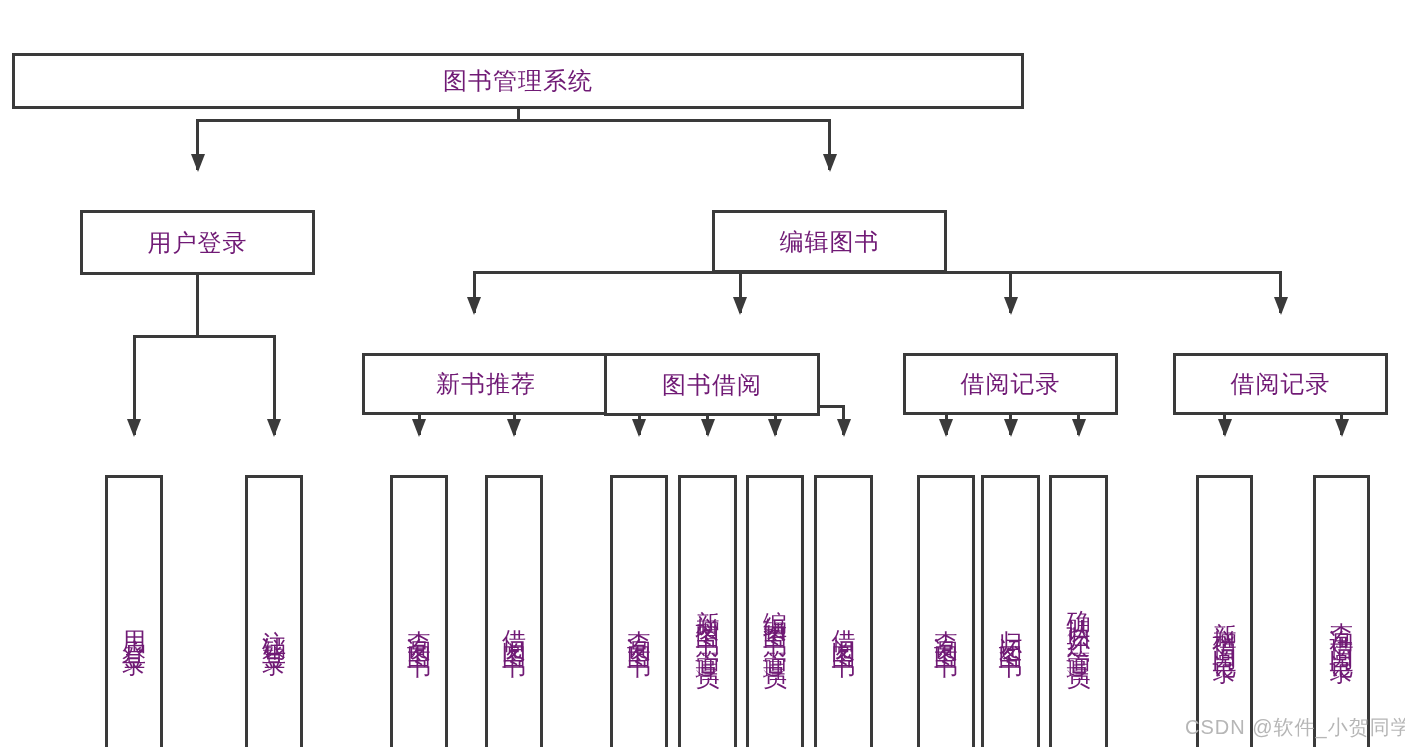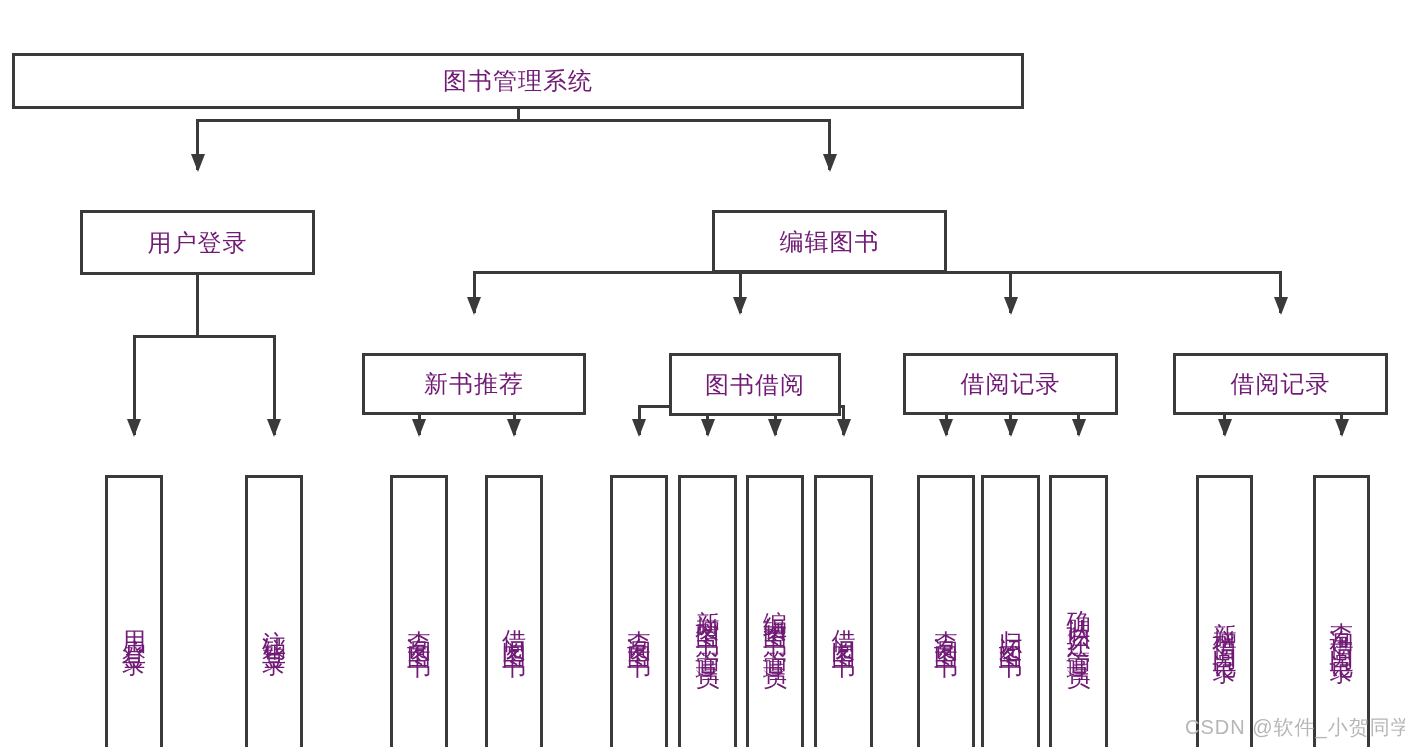--- a/index.html
+++ b/index.html
@@ -54,22 +54,22 @@
   }
 </style>
 </head>
 <body>
 
 <div class="canvas">
   <div id="nodes-layer">
       <div class="node" style="left: 12px; top: 13px; width: 1012px; height: 56px;">图书管理系统</div>
       <div class="node" style="left: 80px; top: 170px; width: 235px; height: 65px;">用户登录</div>
       <div class="node" style="left: 712px; top: 170px; width: 235px; height: 63px;">编辑图书</div>
-      <div class="node" style="left: 362px; top: 313px; width: 224px; height: 62px;">新书推荐</div>
-      <div class="node" style="left: 669px; top: 313px; width: 172px; height: 63px;">图书借阅</div>
+      <div class="node" style="left: 362px; top: 313px; width: 248px; height: 62px;">新书推荐</div>
+      <div class="node" style="left: 604px; top: 313px; width: 216px; height: 63px;">图书借阅</div>
       <div class="node" style="left: 903px; top: 313px; width: 215px; height: 62px;">借阅记录</div>
       <div class="node" style="left: 1173px; top: 313px; width: 215px; height: 62px;">借阅记录</div>
       <div class="node vertical" style="left: 105px; top: 435px; width: 58px; height: 300px;">用户登录</div>
       <div class="node vertical" style="left: 245px; top: 435px; width: 58px; height: 300px;">注销登录</div>
       <div class="node vertical" style="left: 390px; top: 435px; width: 58px; height: 300px;">查询图书</div>
       <div class="node vertical" style="left: 485px; top: 435px; width: 58px; height: 300px;">借阅图书</div>
       <div class="node vertical" style="left: 610px; top: 435px; width: 58px; height: 300px;">查询图书</div>
       <div class="node vertical" style="left: 678px; top: 435px; width: 59px; height: 300px;">新增图书（管理员）</div>
       <div class="node vertical" style="left: 746px; top: 435px; width: 58px; height: 300px;">编辑图书（管理员）</div>
       <div class="node vertical" style="left: 814px; top: 435px; width: 59px; height: 300px;">借阅图书</div>

